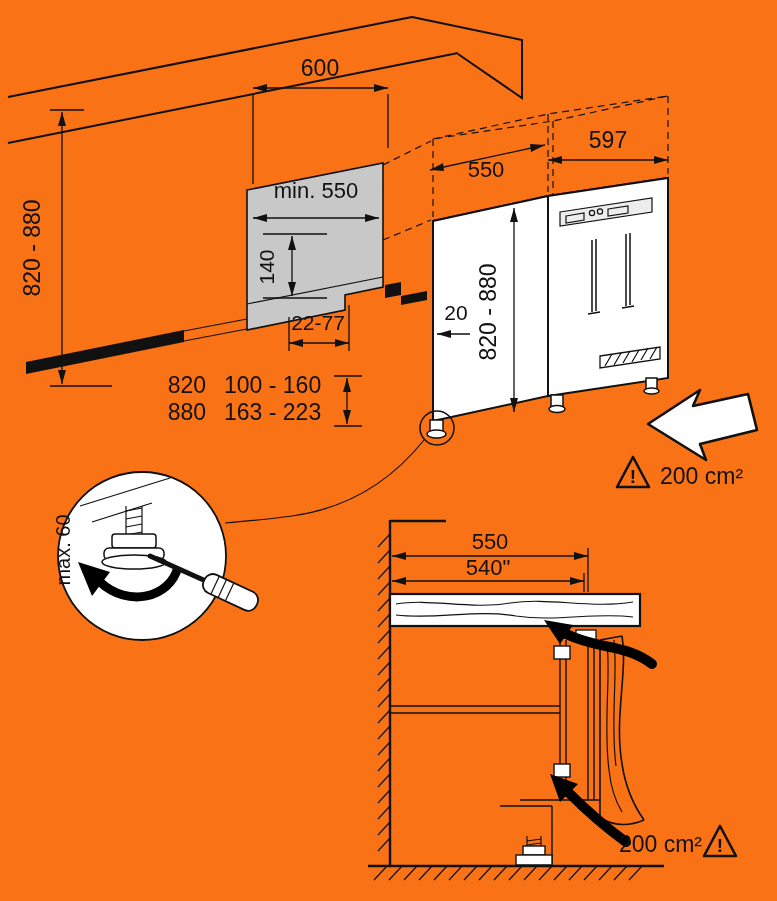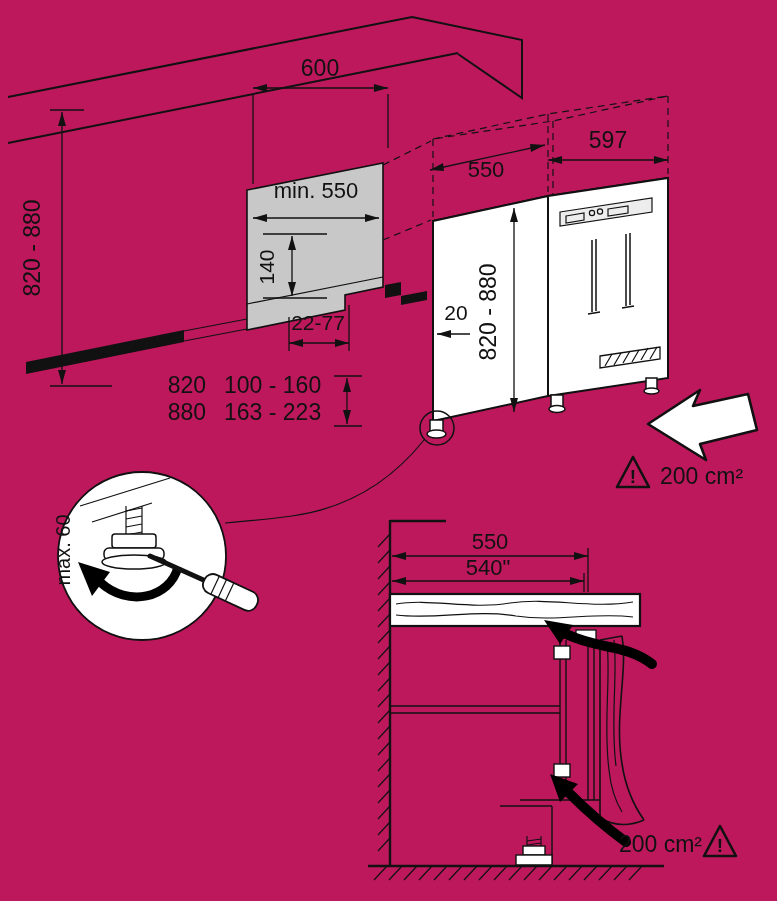--- a/index.html
+++ b/index.html
@@ -1,16 +1,16 @@
 <!DOCTYPE html>
 <html><head>
 <meta charset="utf-8">
 <style>
   html,body{margin:0;padding:0;background:#ffffff;}
-  .stage{width:777px;height:901px;position:relative;background:#be185d;overflow:hidden;}
+  .stage{width:777px;height:901px;position:relative;background:#f97316;overflow:hidden;}
   svg{display:block;}
   text{font-family:"Liberation Sans","DejaVu Sans",sans-serif;fill:#111;}
   .dimtext{font-size:22px;}
   .dimtext-lg{font-size:23px;}
   .dimtext-sm{font-size:21px;}
   .warnmark{font-size:19px;font-weight:bold;}
   .thin{stroke:#111;stroke-width:1.2;fill:none;}
   .edge{stroke:#111;stroke-width:2;fill:none;}
   .edge-thick{stroke:#111;stroke-width:2.4;fill:none;}
   .dashed{stroke:#111;stroke-width:1.2;fill:none;stroke-dasharray:7 5;}

